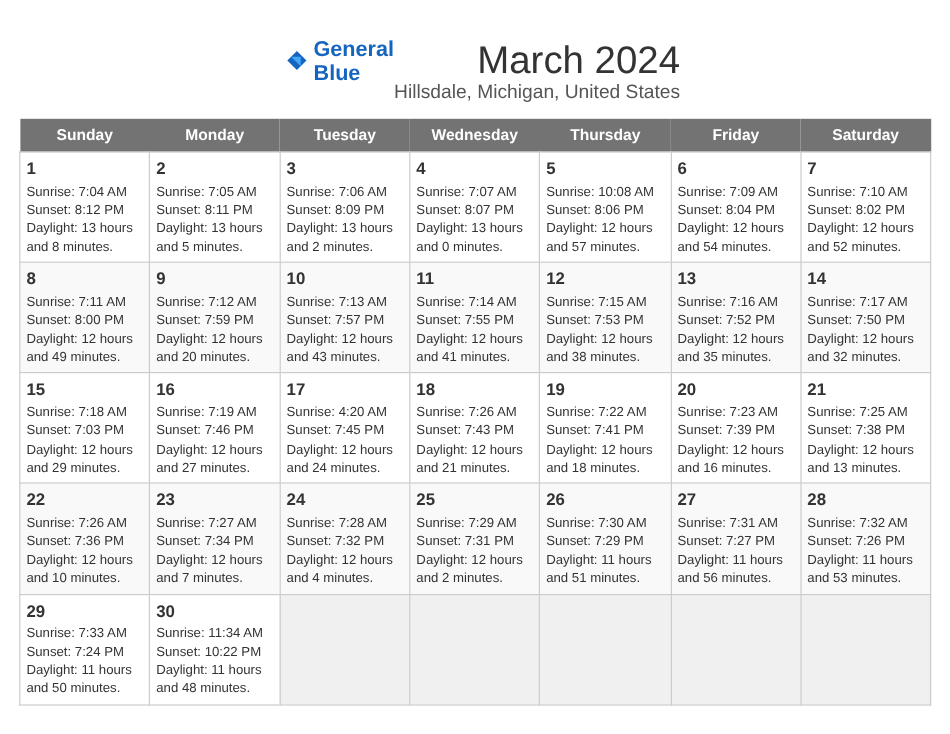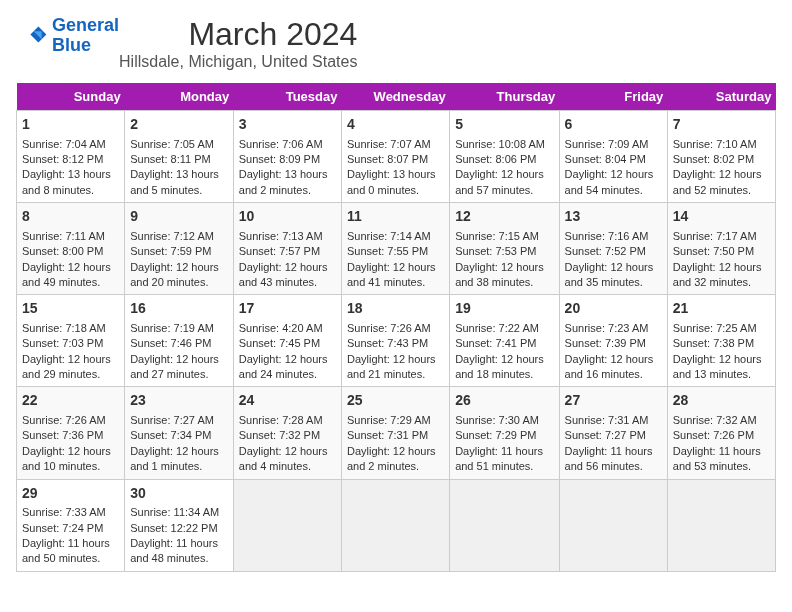--- a/index.html
+++ b/index.html
@@ -5,23 +5,24 @@
     * { box-sizing: border-box; margin: 0; padding: 0; }
     body {
       font-family: Arial, sans-serif;
       background: #fff;
       width: 792px;
       min-height: 612px;
       padding: 16px;
     }
     .header-section {
       display: flex;
-      justify-content: flex-start;
+      justify-content: center;
       align-items: flex-start;
       margin-bottom: 12px;
+      margin-top: 16px;
     }
     .logo {
       display: flex;
       align-items: center;
       gap: 4px;
     }
     .logo-text {
       font-size: 18px;
       font-weight: bold;
       color: #333;
@@ -43,24 +44,24 @@
     .subtitle {
       font-size: 16px;
       color: #555;
     }
     table {
       width: 100%;
       border-collapse: collapse;
       font-size: 11px;
     }
     th {
-      background-color: #a21caf;
+      background-color: #737373;
       color: #fff;
       padding: 6px 4px;
-      text-align: right;
+      text-align: center;
       font-size: 13px;
       font-weight: bold;
     }
     td {
       border: 1px solid #ccc;
       padding: 4px 5px;
       vertical-align: top;
       color: #333;
       line-height: 1.4;
       min-height: 70px;
@@ -270,21 +271,21 @@
           <div>Sunrise: 7:26 AM</div>
           <div>Sunset: 7:36 PM</div>
           <div>Daylight: 12 hours</div>
           <div>and 10 minutes.</div>
         </td>
         <td>
           <span class="day-num">23</span>
           <div>Sunrise: 7:27 AM</div>
           <div>Sunset: 7:34 PM</div>
           <div>Daylight: 12 hours</div>
-          <div>and 1 minutes.</div>
+          <div>and 7 minutes.</div>
         </td>
         <td>
           <span class="day-num">24</span>
           <div>Sunrise: 7:28 AM</div>
           <div>Sunset: 7:32 PM</div>
           <div>Daylight: 12 hours</div>
           <div>and 4 minutes.</div>
         </td>
         <td>
           <span class="day-num">25</span>
@@ -319,21 +320,21 @@
         <td>
           <span class="day-num">29</span>
           <div>Sunrise: 7:33 AM</div>
           <div>Sunset: 7:24 PM</div>
           <div>Daylight: 11 hours</div>
           <div>and 50 minutes.</div>
         </td>
         <td>
           <span class="day-num">30</span>
           <div>Sunrise: 11:34 AM</div>
-          <div>Sunset: 12:22 PM</div>
+          <div>Sunset: 10:22 PM</div>
           <div>Daylight: 11 hours</div>
           <div>and 48 minutes.</div>
         </td>
         <td class="empty-cell"></td>
         <td class="empty-cell"></td>
         <td class="empty-cell"></td>
         <td class="empty-cell"></td>
         <td class="empty-cell"></td>
       </tr>
     </tbody>

